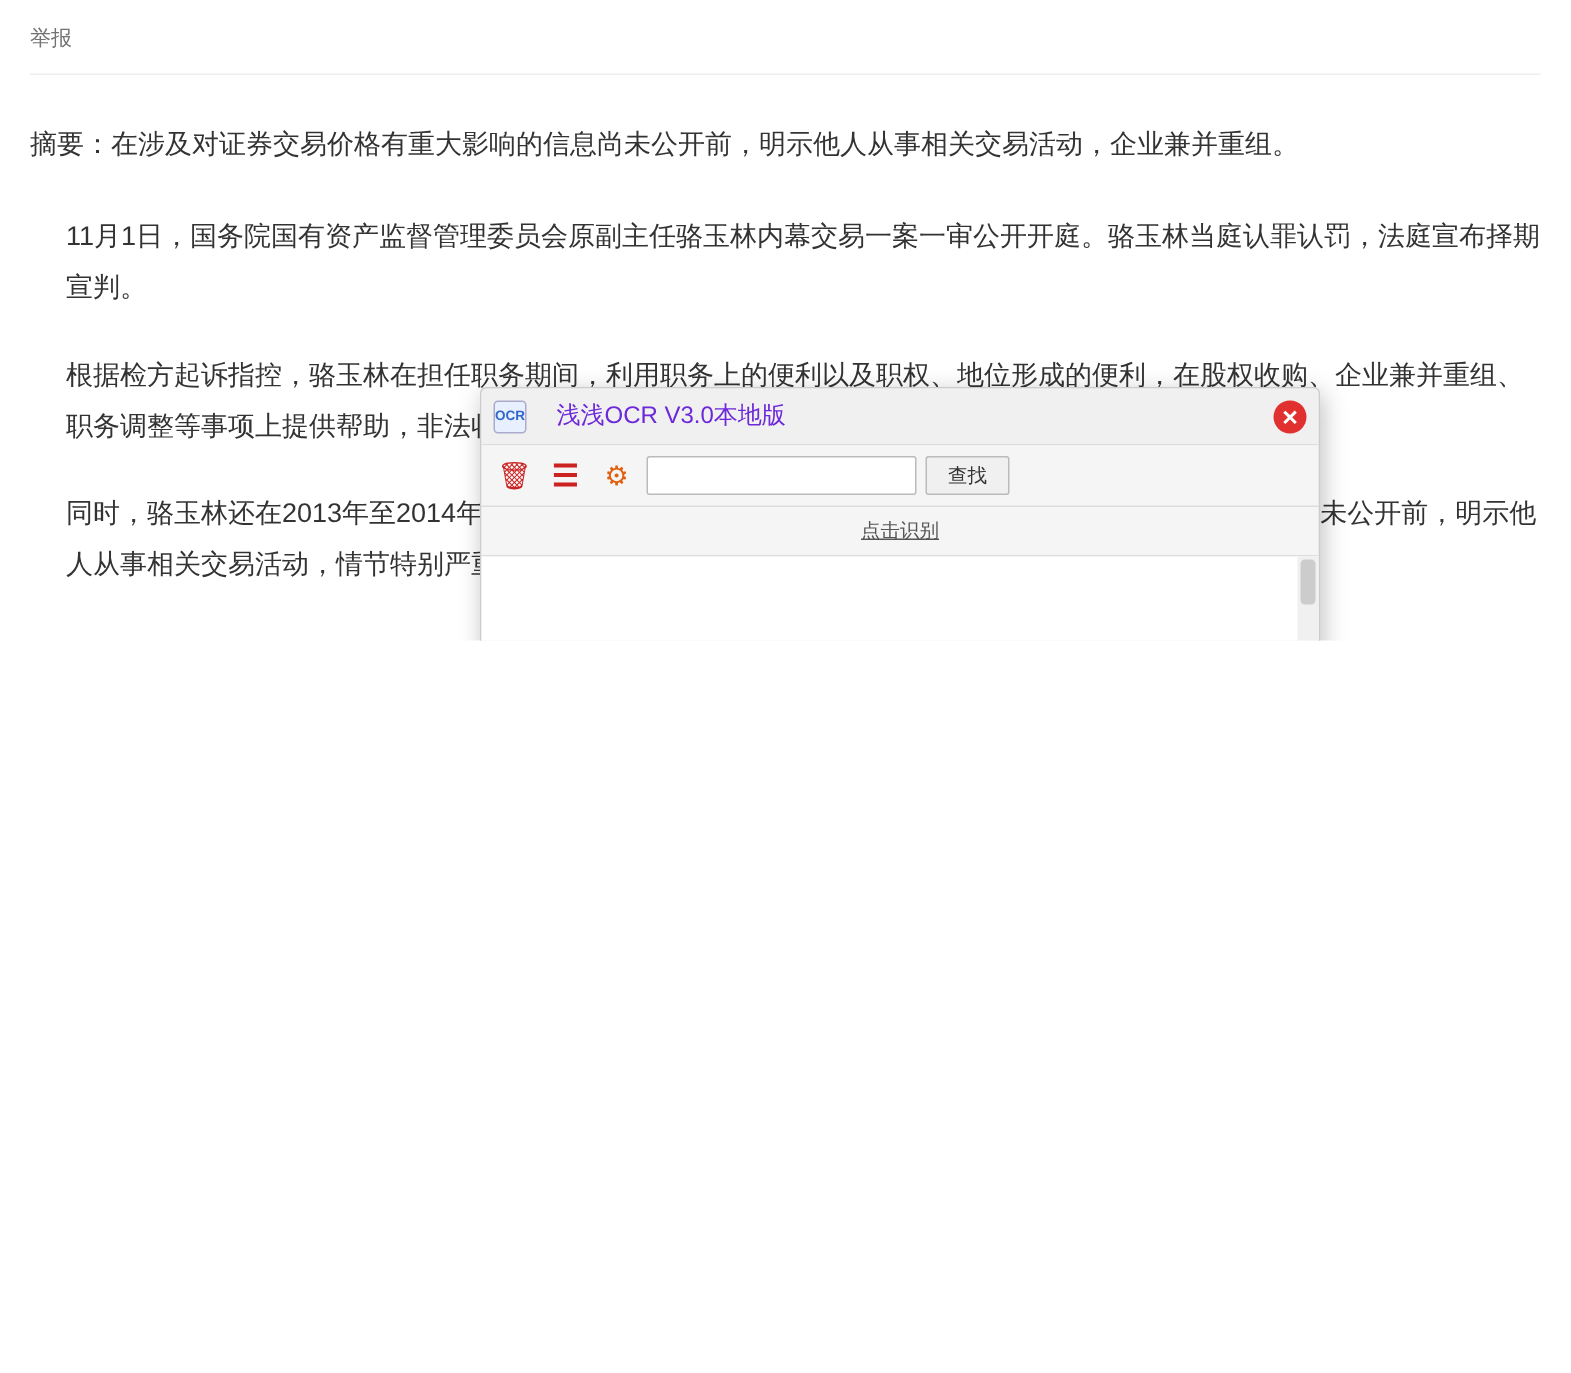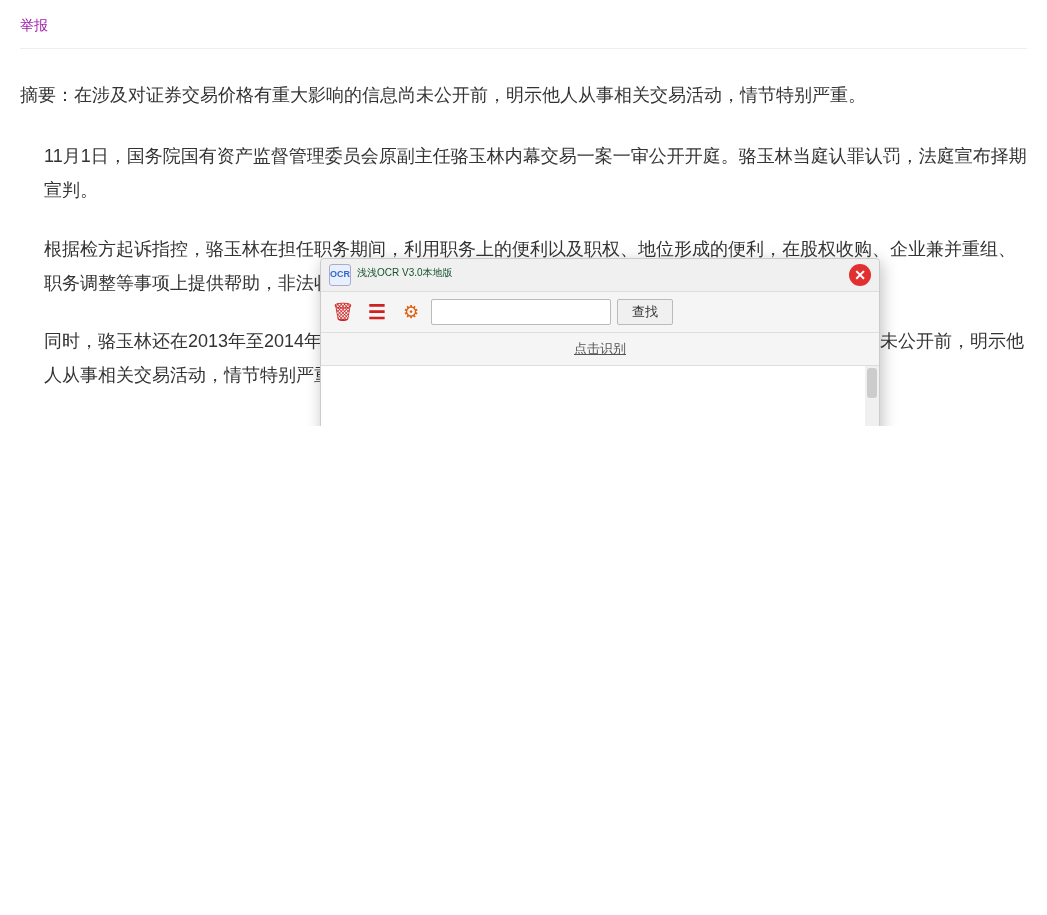--- a/index.html
+++ b/index.html
@@ -39,21 +39,21 @@
       color: #e05a00;
       text-decoration: none;
     }
 
     .location-icon {
       color: #aaa;
       font-size: 13px;
     }
 
     .report-link {
-      color: #a21caf;
+      color: #737373;
       font-size: 14px;
       cursor: pointer;
       font-family: Liberation Serif, serif;
     }
 
     .article-body {
       padding: 10px 0;
     }
 
     .summary-block {
@@ -92,41 +92,41 @@
       align-items: center;
       justify-content: space-between;
       background: #f0f0f0;
       border-bottom: 1px solid #ddd;
       padding: 5px 8px;
       border-radius: 4px 4px 0 0;
     }
 
     .ocr-title-left {
       display: flex;
-      align-items: flex-start;
-      gap: 6px;
+      align-items: center;
+      gap: 20px;
     }
 
     .ocr-logo {
       width: 22px;
       height: 22px;
       background: #e8f0ff;
       border: 1px solid #aac;
       border-radius: 3px;
       display: flex;
       align-items: center;
       justify-content: center;
       font-size: 9px;
       font-weight: bold;
       color: #3366cc;
     }
 
     .ocr-title-text {
-      font-size: 10px;
-      color: #14532d;
+      font-size: 16px;
+      color: #6d28d9;
       font-weight: normal;
     }
 
     .ocr-close-btn {
       width: 22px;
       height: 22px;
       background: #e03030;
       border-radius: 50%;
       border: none;
       cursor: pointer;
@@ -246,21 +246,21 @@
 
   <div class="article-meta">
     <div class="meta-right">
       <span class="report-link">举报</span>
     </div>
   </div>
 
   <div class="article-body">
 
     <div class="summary-block">
-      <span class="summary-label">摘要：</span><span>在涉及对证券交易价格有重大影响的信息尚未公开前，明示他人从事相关交易活动，情节特别严重。</span>
+      <span class="summary-label">摘要：</span><span>在涉及对证券交易价格有重大影响的信息尚未公开前，明示他人从事相关交易活动，企业兼并重组。</span>
     </div>
 
     <div class="article-paragraph">11月1日，国务院国有资产监督管理委员会原副主任骆玉林内幕交易一案一审公开开庭。骆玉林当庭认罪认罚，法庭宣布择期宣判。</div>
 
     <div class="article-paragraph">根据检方起诉指控，骆玉林在担任职务期间，利用职务上的便利以及职权、地位形成的便利，在股权收购、企业兼并重组、职务调整等事项上提供帮助，非法收受他人财物。</div>
 
     <div class="article-paragraph">同时，骆玉林还在2013年至2014年，作为内幕信息的知情人，在涉及对证券交易价格有重大影响的信息尚未公开前，明示他人从事相关交易活动，情节特别严重。检察机关提请以受贿罪、内幕交易罪追究骆玉林的刑事责任。</div>
 
   </div>
 

